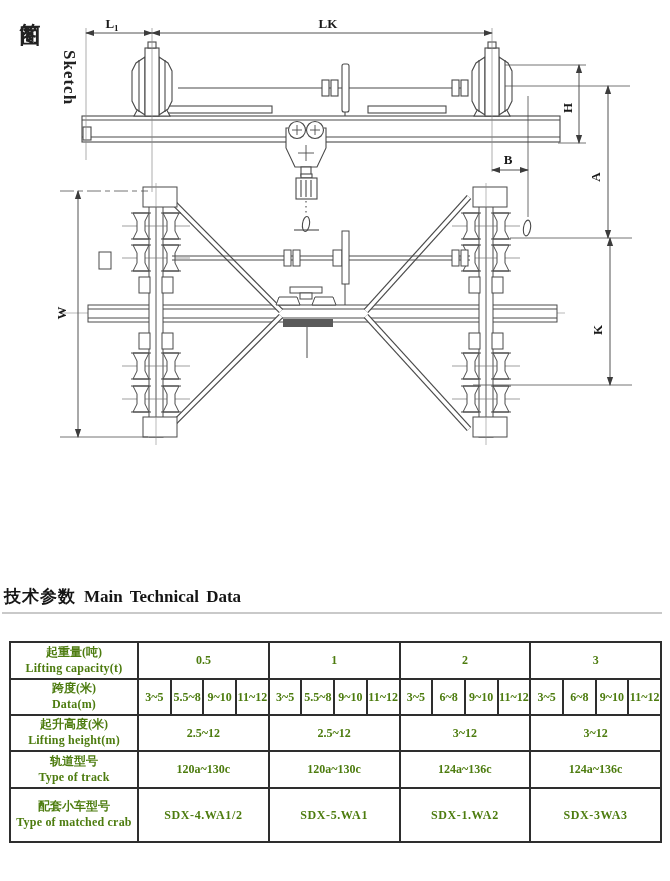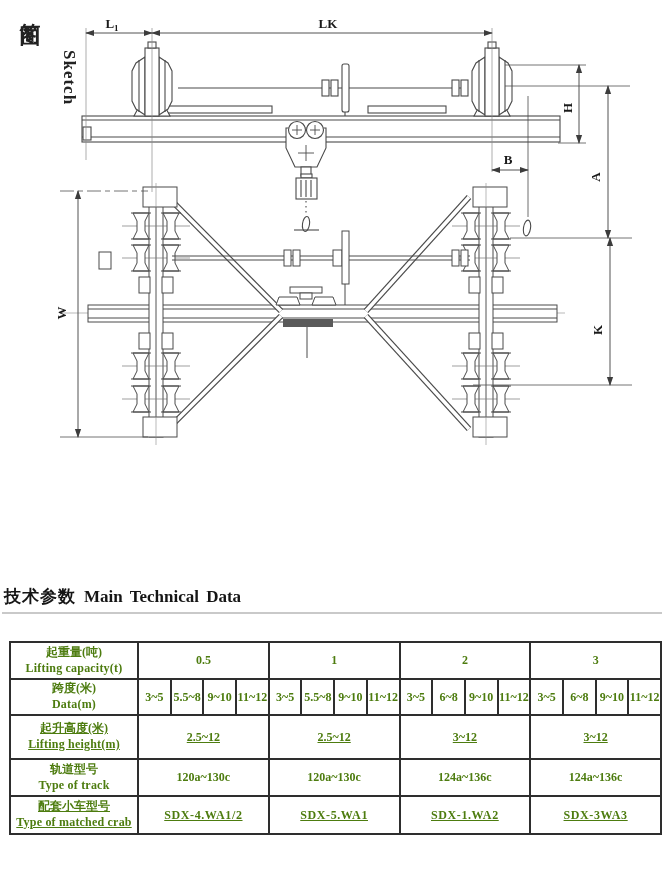--- a/index.html
+++ b/index.html
@@ -16,22 +16,22 @@
   .rule{position:absolute;left:2px;top:612px;width:660px;height:2px;background:#c9c9c9;}
   table.specs{position:absolute;left:9px;top:621px;width:651px;border-collapse:collapse;
         table-layout:fixed;font-weight:bold;color:#4d7c0f;margin-top:20px;}
   table.specs td{border:2px solid #2e2e2e;text-align:center;vertical-align:middle;
         font-size:12px;padding:0;overflow:hidden;}
   td.rowlabel{font-size:11.5px;line-height:1.3;}
   td.rowlabel .en{letter-spacing:0.2px;}
   td.sub{border-left-width:1px;border-right-width:1px;font-size:11px;}
   td.gs{border-left-width:2px;border-right-width:1px;font-size:11px;}
   td.ge{border-left-width:1px;border-right-width:2px;font-size:11px;}
-  tr.r1{height:37px;} tr.r2{height:36px;} tr.r3{height:44px;text-decoration:underline;}
-  tr.r4{height:37px;} tr.r5{height:38px;text-decoration:underline;} tr.r6{height:38px;}
+  tr.r1{height:37px;} tr.r2{height:36px;} tr.r3{height:36px;}
+  tr.r4{height:37px;} tr.r5{height:54px;} tr.r6{height:38px;}
   td.model{letter-spacing:0.6px;}
 </style>
 </head>
 <body>
 
 <div class="page">
 
   <div class="sketch-label-cn">简图</div>
   <div class="sketch-label-en">Sketch</div>
 

